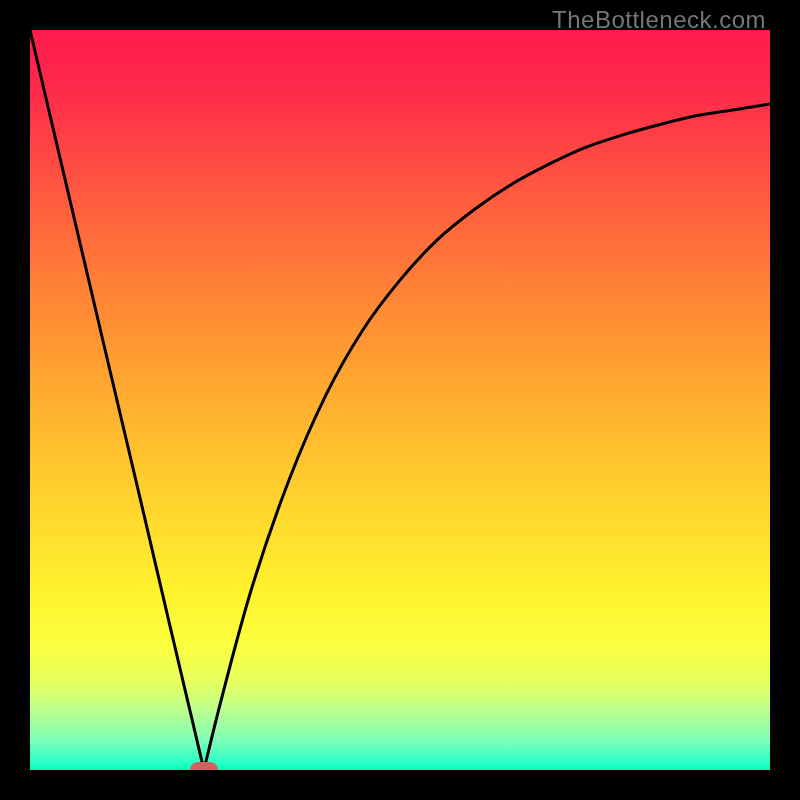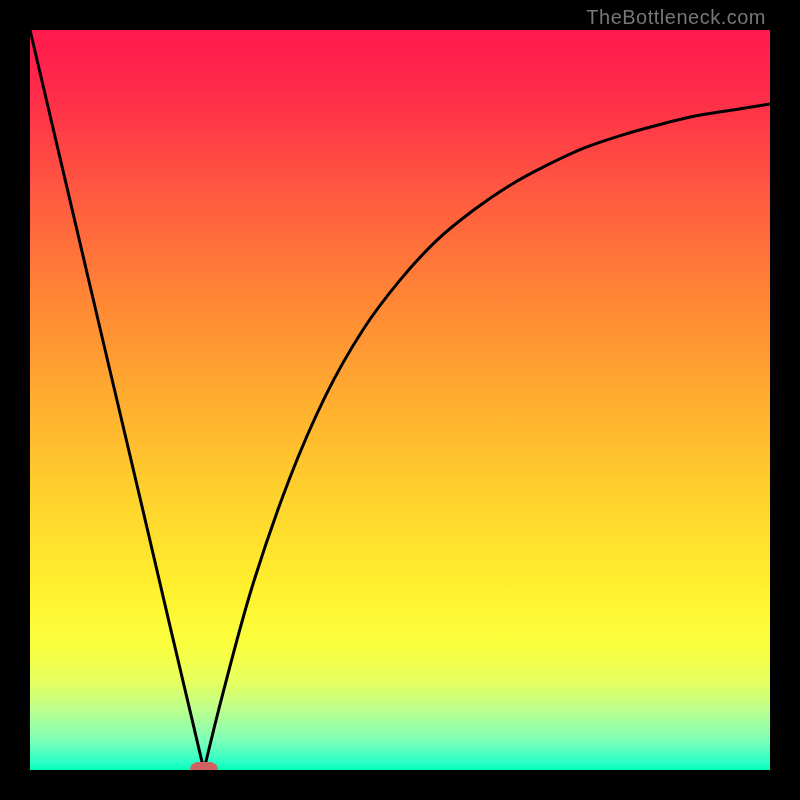--- a/index.html
+++ b/index.html
@@ -39,21 +39,21 @@
       #7dffb8 96%,
       #2affc8 99%,
       #00ffb3 100%
     );
   }
   .watermark {
     position: absolute;
     top: 6px;
     right: 34px;
     color: #777;
-    font-size: 20px;
+    font-size: 24px;
     font-weight: 500;
     letter-spacing: 0.5px;
   }
   .curve-svg {
     position: absolute;
     top: 30px;
     left: 30px;
     width: 740px;
     height: 740px;
   }

